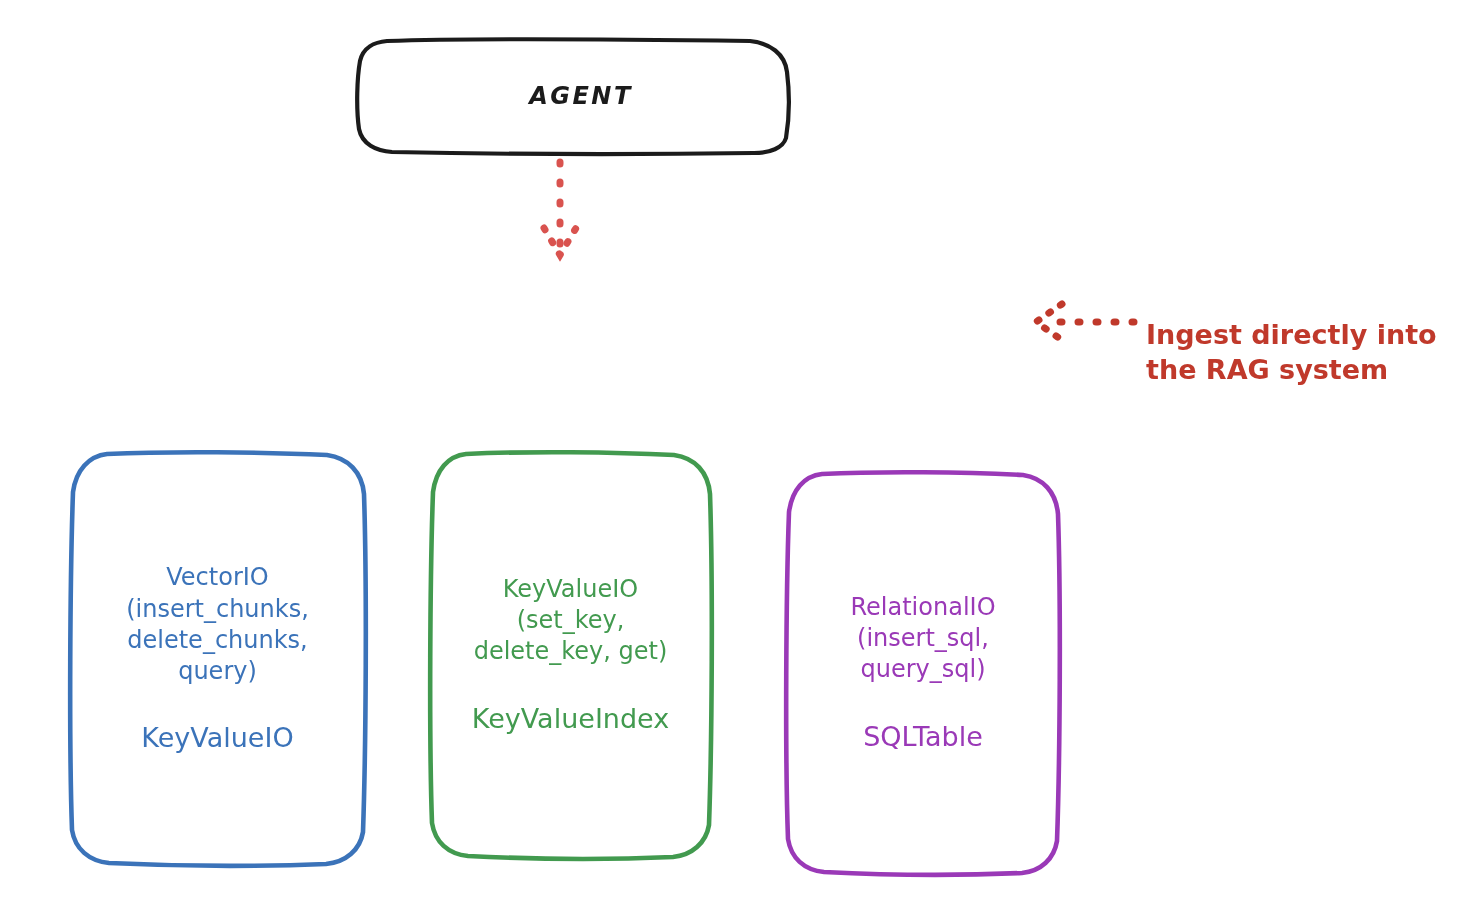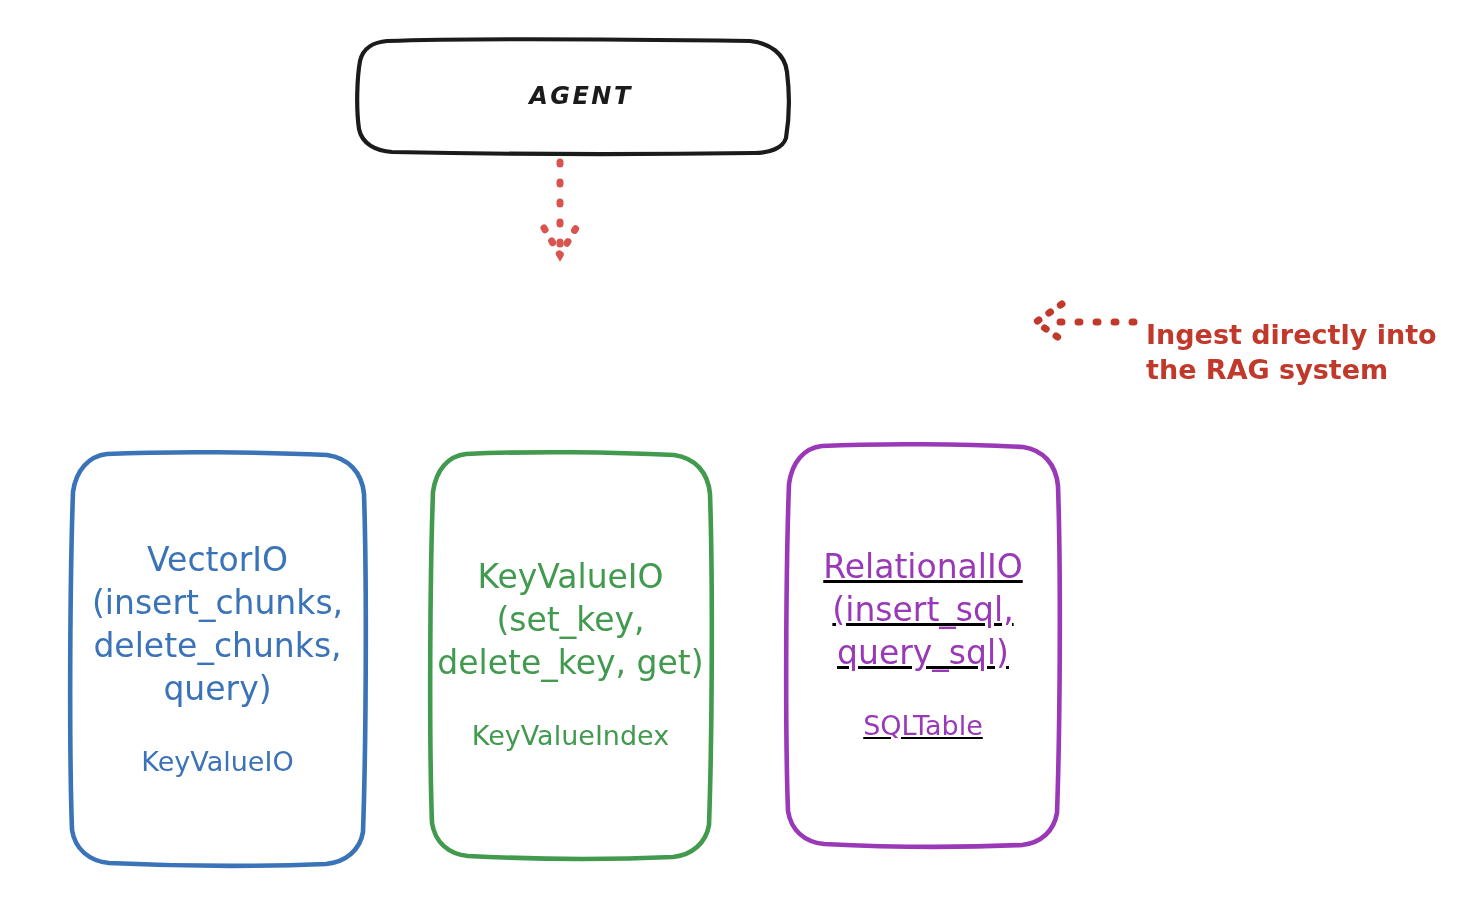--- a/index.html
+++ b/index.html
@@ -71,27 +71,26 @@
     height: 414px;
   }
   #keyvalue-node {
     left: 428px;
     top: 452px;
     width: 285px;
     height: 406px;
   }
   #relational-node {
     left: 785px;
-    top: 444px;
+    top: 472px;
     width: 276px;
     height: 402px;
-    text-decoration: underline;
   }
   .leaf-api {
-    font-size: 33px;
+    font-size: 24px;
     line-height: 1.3;
     white-space: pre-line;
   }
   .leaf-index {
     font-size: 27px;
     margin-top: 34px;
   }
   #vector-node .leaf-api, #vector-node .leaf-index { color: #3b73b9; }
   #keyvalue-node .leaf-api, #keyvalue-node .leaf-index { color: #429a4f; }
   #relational-node .leaf-api, #relational-node .leaf-index { color: #9a39b7; }

